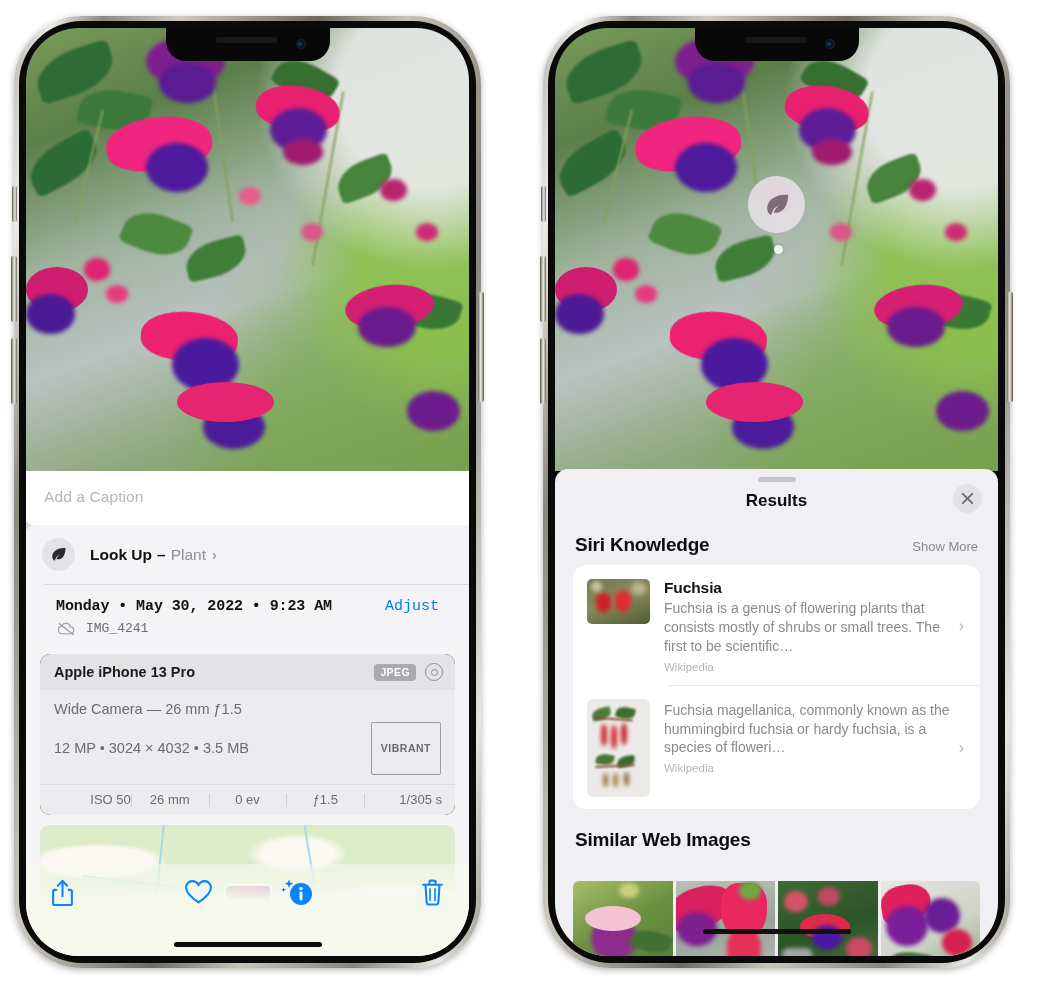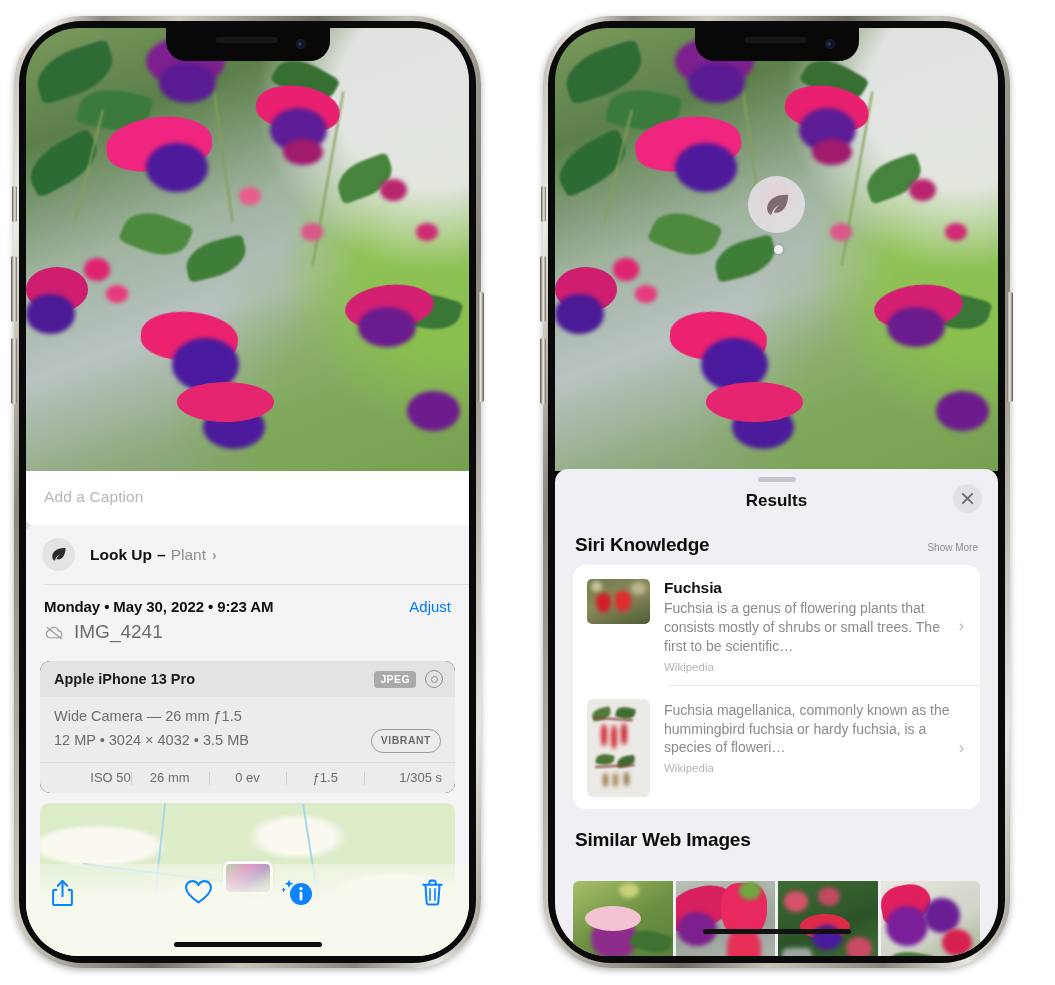--- a/index.html
+++ b/index.html
@@ -77,43 +77,43 @@
     background:#e3e3e6; display:flex; align-items:center; justify-content:center; flex:none; }
   .spark { position:absolute; color:#dcdcdf; line-height:1; }
   .spark.s1 { top:-7px; left:-5px; font-size:15px; }
   .lookup-txt { margin-left:15px; font-size:15.5px; color:#111; font-weight:700;
     display:flex; align-items:center; gap:5px; }
   .lookup-sub { color:#8e8e93; font-weight:400; }
   .chev { color:#9b9ba0; font-size:14px; font-weight:600; margin-left:1px; }
 
   .divider { height:1px; background:#dcdce0; margin-left:18px; }
 
-  .meta { padding:13px 18px 10px; }
+  .meta { padding:13px 30px 10px;font-family:Liberation Mono, monospace; }
   .meta-top { display:flex; align-items:baseline; justify-content:space-between; }
   .meta-date { font-size:15px; color:#111; font-weight:700; letter-spacing:-.1px; }
   .adjust { font-size:15px; color:#007aff; }
   .meta-file { display:flex; align-items:center; gap:9px; margin-top:6px; }
-  .meta-file span { font-size:19px; color:#6c6c70; }
+  .meta-file span { font-size:13px; color:#6c6c70; }
 
   .camcard { margin:8px 14px 0; border-radius:10px; overflow:hidden; background:#000000; }
   .camhead { display:flex; align-items:center; justify-content:space-between;
     background:#e3e3e6; padding:9px 12px 9px 14px; }
   .camhead-t { font-size:14.5px; font-weight:700; color:#1b1b1d; }
   .camhead-r { display:flex; align-items:center; gap:9px; }
   .jpeg { background:#a9a9ae; color:#fff; font-size:10.5px; font-weight:700;
     letter-spacing:.4px; padding:2.5px 6px; border-radius:4px; }
   .rawdot { width:18px; height:18px; border-radius:50%; border:1.4px solid #8e8e93;
     display:flex; align-items:center; justify-content:center; }
   .rawdot i { width:7px; height:7px; border-radius:50%; border:1.4px solid #8e8e93; display:block; }
 
   .cambody { padding:8px 14px 9px; background:#ececee; }
   .camline { font-size:14.5px; color:#6c6c70; line-height:1.65; }
   .camline.row2 { display:flex; align-items:center; justify-content:space-between; }
   .vibrant { border:1px solid #9b9ba0; color:#6c6c70; font-size:10.5px; font-weight:600;
-    letter-spacing:.5px; padding:2px 9px; border-radius:12px; }
+    letter-spacing:.5px; padding:17px 9px; border-radius:2px; }
 
   .camfoot { display:flex; align-items:center; border-top:1px solid #dcdce0;
     padding:7px 13px 8px; background:#ececee; }
   .camfoot div { flex:1; text-align:center; font-size:13px; color:#6c6c70; position:relative; }
   .camfoot div:first-child { text-align:right; }
   .camfoot div:last-child { text-align:right; }
   .camfoot div + div::before { content:""; position:absolute; left:0; top:2px;
     width:1px; height:13px; background:#cfcfd4; }
 
   .mapwrap { margin:10px 14px 0; border-radius:9px; overflow:hidden; flex:1; position:relative; }
@@ -156,21 +156,21 @@
   .grabber { width:38px; height:5px; border-radius:3px; background:#c6c5cb;
     margin:8px auto 0; }
   .sheet-head { position:relative; text-align:center; padding:9px 0 3px; }
   .sheet-title { font-size:17px; font-weight:700; color:#0d0d0f; }
   .close-btn { position:absolute; right:16px; top:2px; width:29px; height:29px;
     border-radius:50%; background:#e2e1e7; display:flex; align-items:center; justify-content:center; }
 
   .sec-head { display:flex; align-items:baseline; justify-content:space-between;
     padding:20px 20px 9px; }
   .sec-title { font-size:19px; font-weight:700; color:#0d0d0f; letter-spacing:-.2px; }
-  .sec-more { font-size:10px; color:#8a8a8f; }
+  .sec-more { font-size:13px; color:#8a8a8f; }
 
   .cards { margin:0 18px; background:#fff; border-radius:13px; overflow:hidden; }
   .kcard { display:flex; align-items:flex-start; padding:14px 12px 12px 14px; position:relative; }
   .kcard + .kcard::before { content:""; position:absolute; left:96px; right:0; top:0;
     height:1px; background:#e6e6ea; }
   .kthumb { width:63px; height:45px; border-radius:5px; flex:none; overflow:hidden; position:relative; }
   .kthumb.tall { height:98px; border-radius:6px; }
   .kbody { margin-left:14px; flex:1; min-width:0; }
   .ktitle { font-size:15.5px; font-weight:700; color:#111; letter-spacing:-.1px; }
   .kdesc { font-size:14px; color:#8a8a8f; line-height:1.35; margin-top:2px; }

